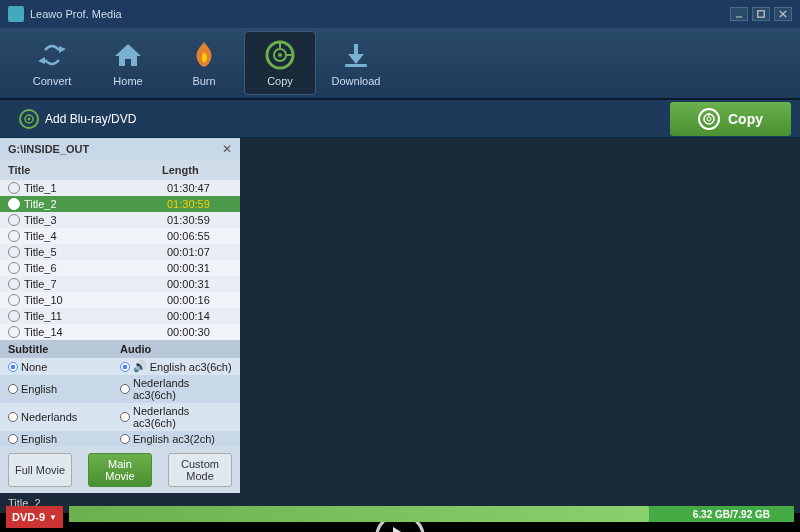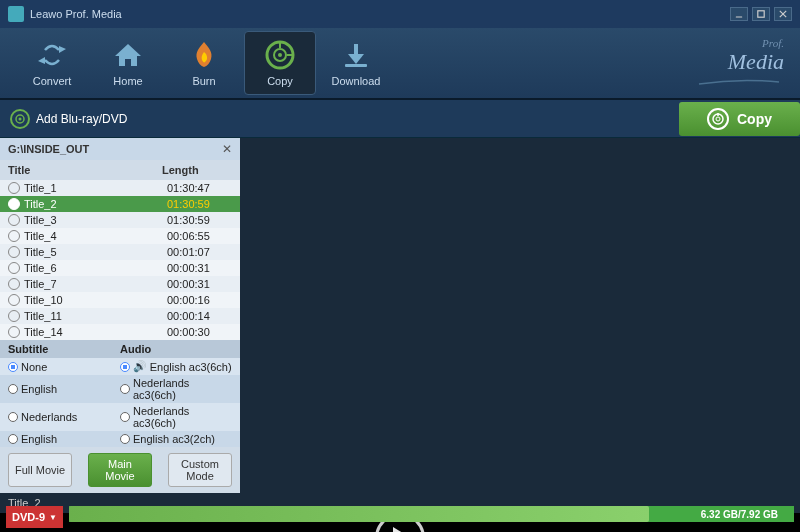--- a/index.html
+++ b/index.html
@@ -25,21 +25,21 @@
       width: 72px; height: 64px; display: flex; flex-direction: column; align-items: center; justify-content: center; gap: 4px; cursor: pointer; border-radius: 4px; color: #cde;
     }
     .nav-item.active { background: #1a2a3a; border: 1px solid #3a5a7a; }
     .nav-icon { width: 32px; height: 32px; display: flex; align-items: center; justify-content: center; }
     .nav-label { font-size: 11px; }
     .brand-logo { font-family: Georgia, serif; font-style: italic; font-size: 22px; color: #a0c0e0; }
     .brand-area { text-align: right; }
 
     
     .toolbar-strip {
-      height: 38px; background: #1e3a5a; display: flex; align-items: center; padding: 0 0; gap: 8px;
+      height: 38px; background: #1e3a5a; display: flex; align-items: center; padding: 0 9px; gap: 8px;
       border-bottom: 1px solid #0a2a3a;
     }
     .add-bluray-btn {
       display: flex; align-items: center; gap: 6px; padding: 4px 10px; background: transparent; border: none; color: #fff; cursor: pointer; font-size: 12px;
     }
     .copy-action-btn {
       margin-left: auto; background: linear-gradient(to bottom, #6ab04c, #4a9030); border: none; color: #fff; padding: 6px 28px; font-size: 14px; font-weight: bold; cursor: pointer; border-radius: 3px; display: flex; align-items: center; gap: 8px;
     }
     .copy-circle-icon { width: 22px; height: 22px; border: 2px solid #fff; border-radius: 50%; display: flex; align-items: center; justify-content: center; }
 
@@ -106,21 +106,21 @@
     .vol-icon { color: #aaa; font-size: 12px; }
     .vol-bar-wrap { width: 80px; height: 4px; background: #333; border-radius: 2px; }
     .vol-bar-fill { height: 100%; width: 70%; background: #6ab04c; border-radius: 2px; }
 
     
     .bottom-bar { height: 36px; background: #2a4a2a; display: flex; align-items: flex-start; gap: 0; }
     .dvd-dropdown { background: #cc3333; color: #fff; border: none; font-size: 11px; font-weight: bold; padding: 2px 6px; cursor: pointer; height: 22px; margin-left: 6px; display: flex; align-items: center; gap: 4px; }
     .dvd-caret { font-size: 8px; }
     .progress-storage { flex: 1; height: 16px; background: #4a4; border-radius: 0; margin: 0 6px; position: relative; display: flex; align-items: center; }
     .storage-fill { height: 100%; background: linear-gradient(to right, #6ab04c, #8ad06c); border-radius: 2px; }
-    .storage-text { position: absolute; right: 16px; font-size: 10px; color: #fff; font-weight: bold; padding-left: 44px; }
+    .storage-text { position: absolute; right: 24px; font-size: 10px; color: #fff; font-weight: bold; padding-left: 44px; }
   </style>
 </head>
 <body>
 
 <div class="title-bar">
   <div class="title-bar-left">
     <div class="title-bar-icon"></div>
     <span class="title-bar-title">Leawo Prof. Media</span>
   </div>
   <div class="title-bar-controls">
@@ -193,27 +193,20 @@
     <div class="nav-item">
       <div class="nav-icon">
         <svg width="30" height="30" viewBox="0 0 30 30">
           <rect x="4" y="24" width="22" height="3" rx="1" fill="#7ab0d0"></rect>
           <rect x="13" y="4" width="4" height="14" fill="#7ab0d0"></rect>
           <polygon points="7,14 15,24 23,14" fill="#7ab0d0"></polygon>
         </svg>
       </div>
       <span class="nav-label">Download</span>
     </div>
-  </div>
-  <div class="brand-area">
-    <div style="color:#7090b0; font-size:11px; font-style:italic; font-family:Georgia,serif;">Prof.</div>
-    <div class="brand-logo">Media</div>
-    <svg width="90" height="10" viewBox="0 0 90 10">
-      <path d="M5 8 Q45 2 85 6" fill="none" stroke="#4a7090" stroke-width="1.5"></path>
-    </svg>
   </div>
 </div>
 
 <div class="toolbar-strip">
   <button class="add-bluray-btn">
     <svg width="20" height="20" viewBox="0 0 20 20">
       <circle cx="10" cy="10" r="9" fill="none" stroke="#6ab04c" stroke-width="2"></circle>
       <circle cx="10" cy="10" r="4" fill="none" stroke="#6ab04c" stroke-width="1.5"></circle>
       <circle cx="10" cy="10" r="1.5" fill="#6ab04c"></circle>
     </svg>

